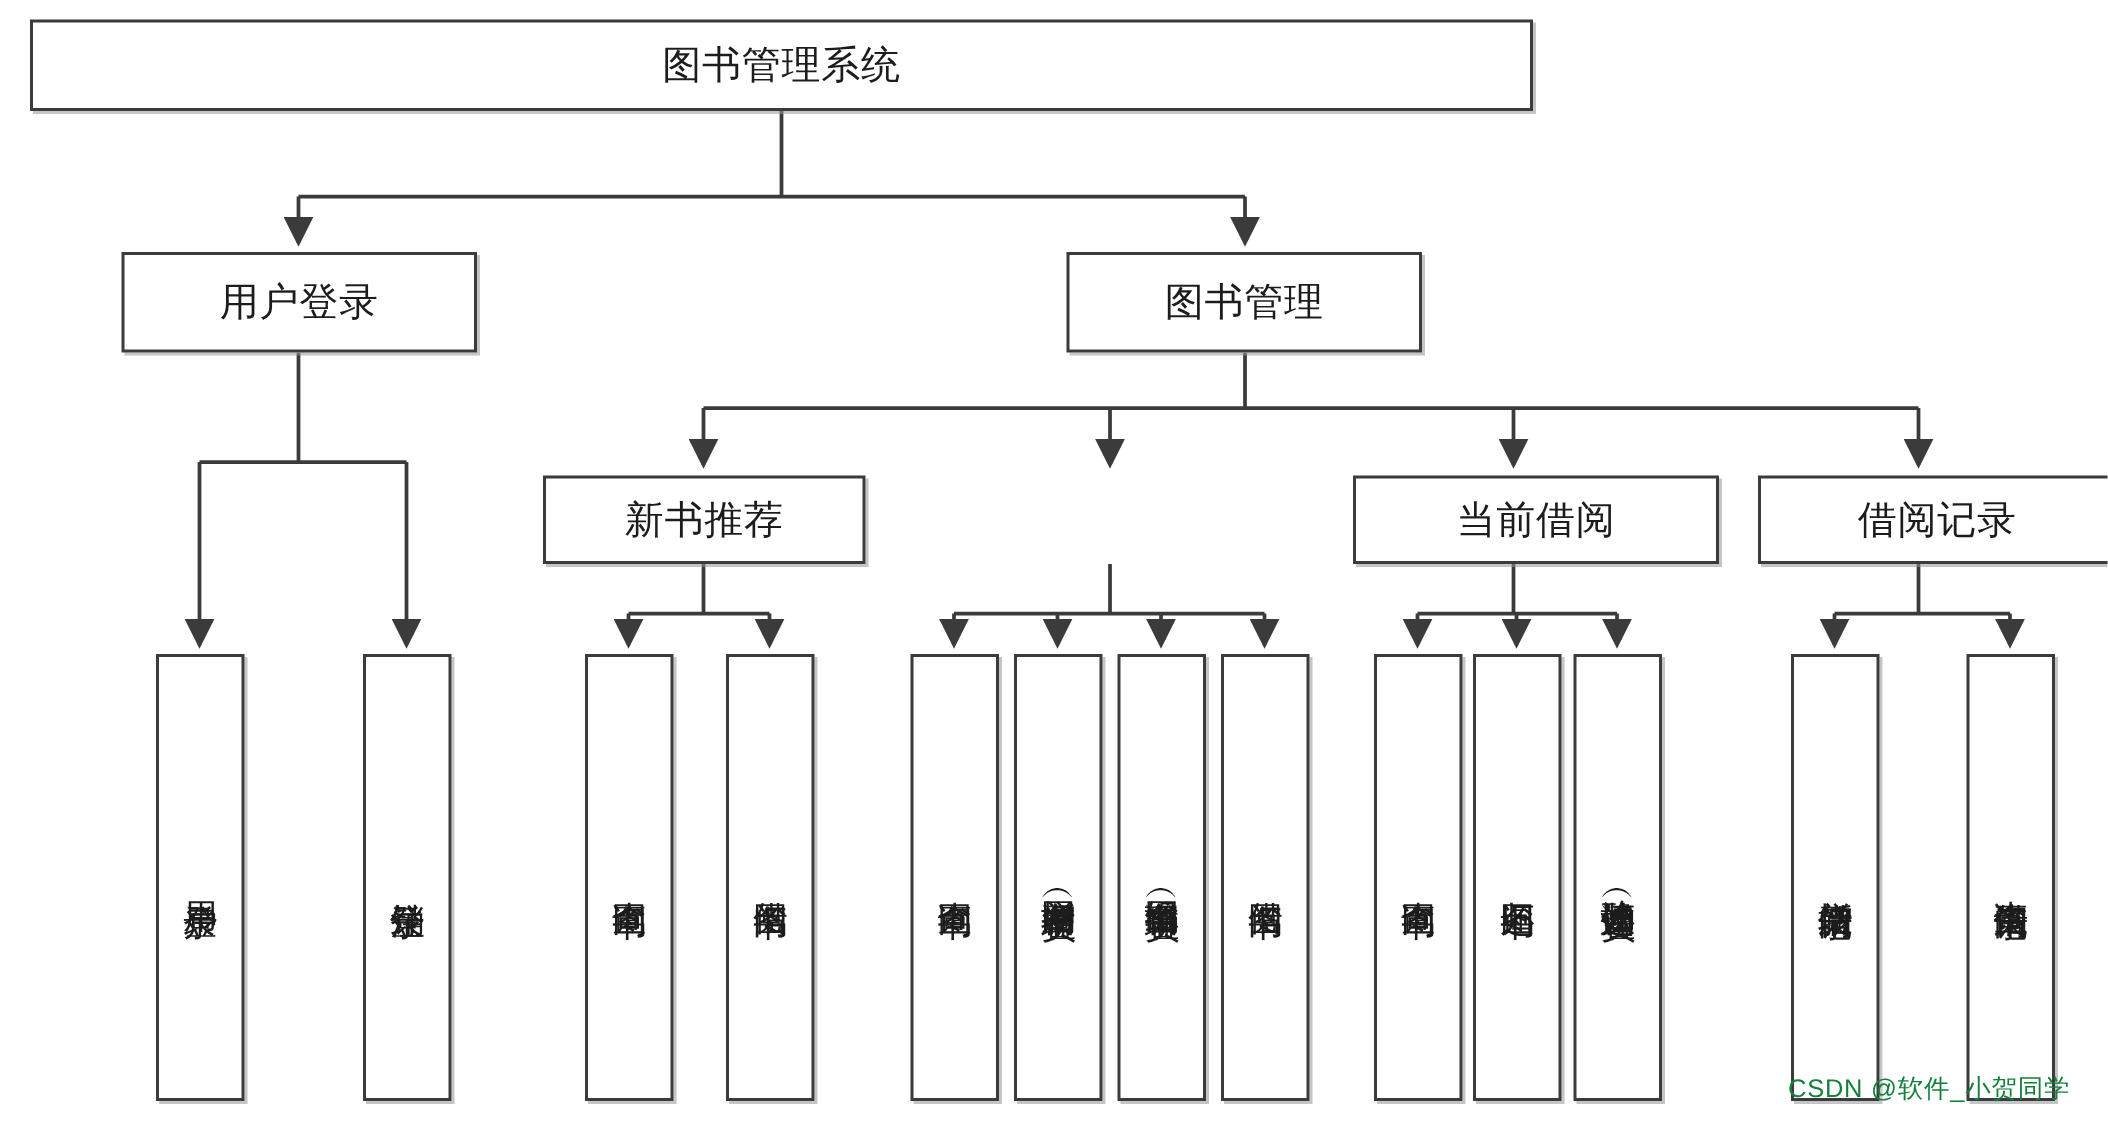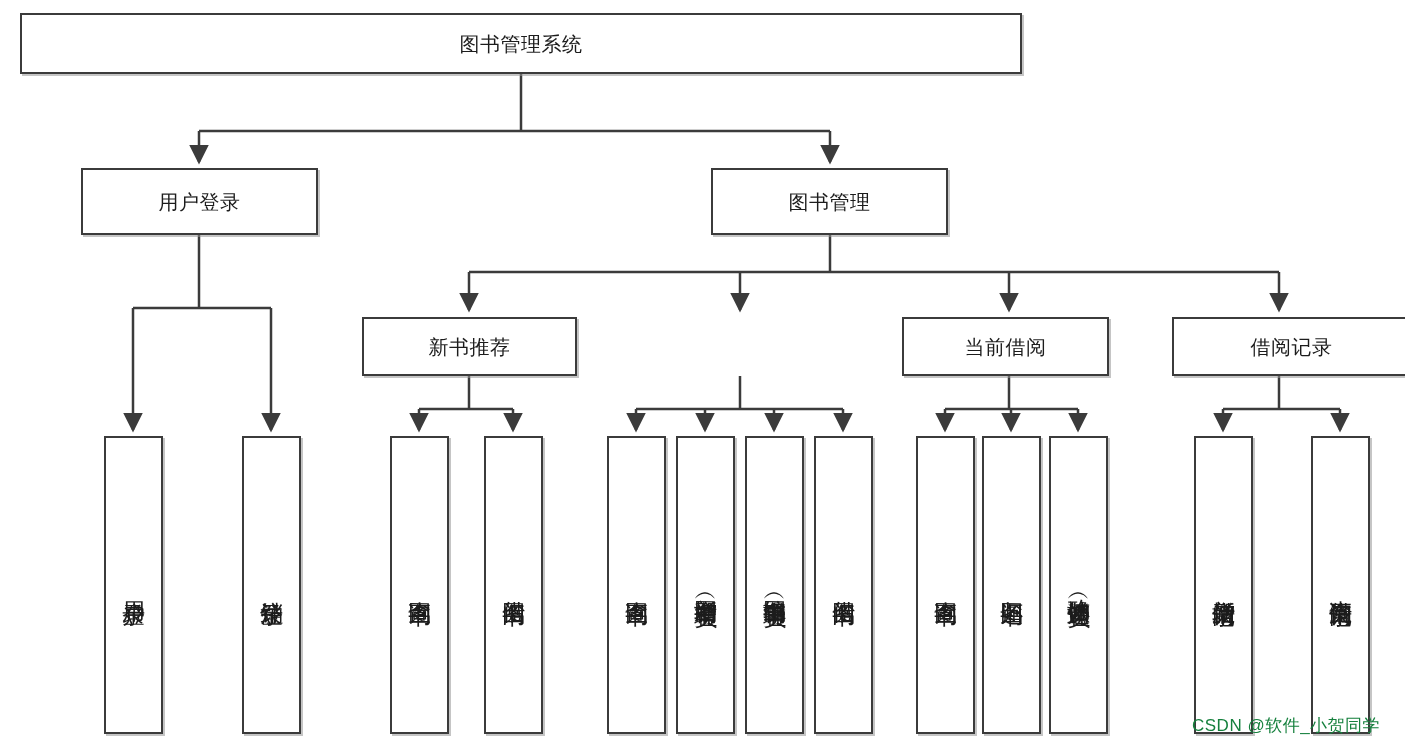--- a/index.html
+++ b/index.html
@@ -30,21 +30,21 @@
     position: absolute;
     box-sizing: border-box;
     background: #ffffff;
     border: 2px solid #3b3b3b;
     display: flex;
     align-items: center;
     justify-content: center;
     box-shadow: 2px 2px 0 rgba(150,150,150,0.55);
   }
   .node-label-h {
-    font-size: 20px;
+    font-size: 26px;
     color: #1c1c1c;
     line-height: 1.2;
     white-space: nowrap;
     letter-spacing: 0.5px;
   }
   .node-label-v {
     writing-mode: vertical-rl;
     text-orientation: upright;
     font-size: 23px;
     color: #1c1c1c;
@@ -123,21 +123,21 @@
   <div class="node-box" style="left:81px; top:168px; width:237px; height:67px;">
     <span class="node-label-h">用户登录</span>
   </div>
   <div class="node-box" style="left:362px; top:317px; width:215px; height:59px;">
     <span class="node-label-h">新书推荐</span>
   </div>
 
   <div class="node-box" style="left:711px; top:168px; width:237px; height:67px;">
     <span class="node-label-h">图书管理</span>
   </div>
-  <div class="node-box" style="left:902px; top:317px; width:207px; height:59px;">
+  <div class="node-box" style="left:902px; top:317px; width:244px; height:59px;">
     <span class="node-label-h">当前借阅</span>
   </div>
   <div class="node-box" style="left:1172px; top:317px; width:239px; height:59px;">
     <span class="node-label-h">借阅记录</span>
   </div>
 
   <div class="node-box" style="left:104px; top:436px; width:59px; height:298px;">
     <span class="node-label-v">用户登录</span>
   </div>
   <div class="node-box" style="left:242px; top:436px; width:59px; height:298px;">

